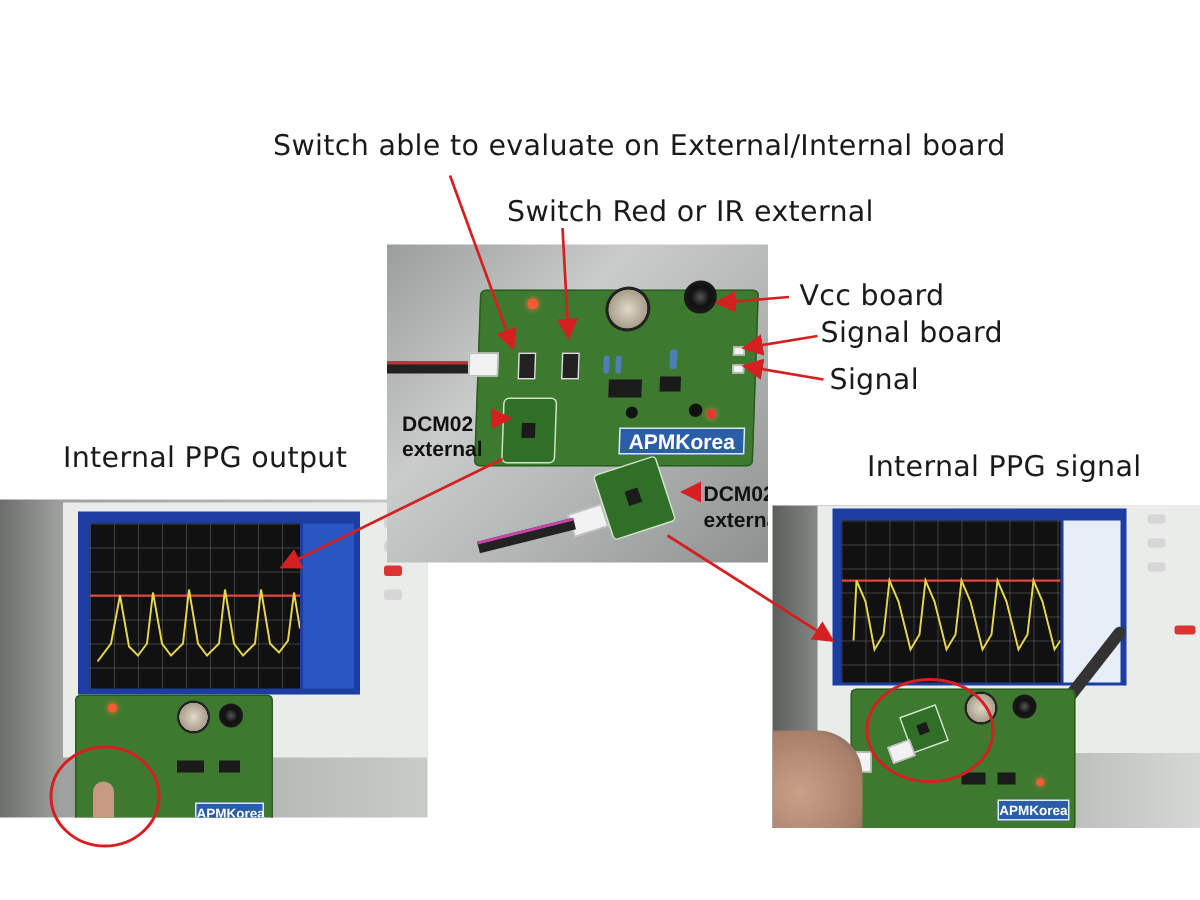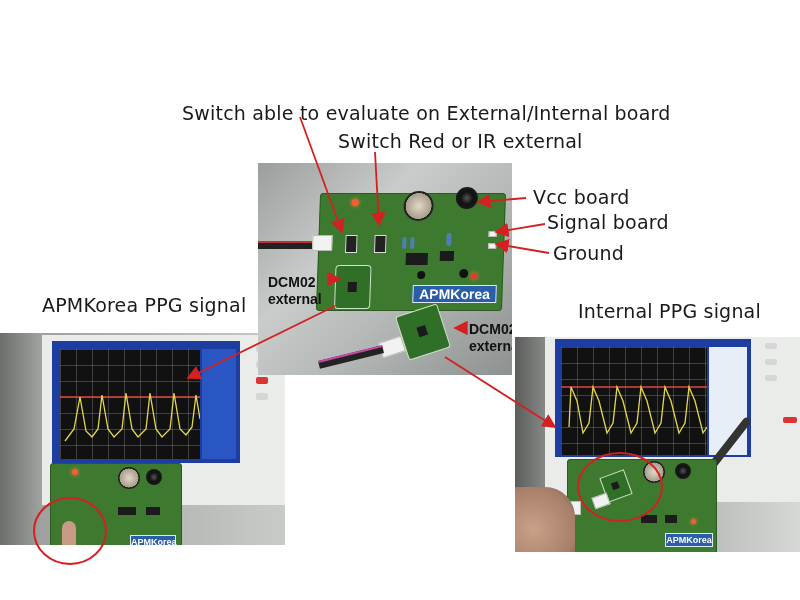--- a/index.html
+++ b/index.html
@@ -23,26 +23,26 @@
   
   .scope-body{position:absolute;background:#e9ece9;}
   .scope-screen{position:absolute;background:#1d3da0;}
   .scope-grid{position:absolute;background-color:#111;background-image:linear-gradient(rgba(200,200,200,0.25) 1px,transparent 1px),linear-gradient(90deg,rgba(200,200,200,0.25) 1px,transparent 1px);background-size:16px 16px;}
   .scope-side{position:absolute;background:#2a56c4;}
   .scope-btn{position:absolute;background:#d6d6d6;border-radius:2px;}
 </style>
 </head>
 <body>
 
-<div class="label" style="left:182px;top:86px;margin-top:16px;">Switch able to evaluate on External/Internal board</div>
+<div class="label" style="left:182px;top:86px;">Switch able to evaluate on External/Internal board</div>
 <div class="label" style="left:338px;top:130px;">Switch Red or IR external</div>
 <div class="label" style="left:533px;top:186px;">Vcc board</div>
 <div class="label" style="left:547px;top:211px;">Signal board</div>
-<div class="label" style="left:553px;top:242px;">Ground</div>
-<div class="label" style="left:42px;top:294px;">APMKorea PPG signal</div>
+<div class="label" style="left:553px;top:242px;">Signal</div>
+<div class="label" style="left:42px;top:294px;">Internal PPG output</div>
 <div class="label" style="left:578px;top:300px;">Internal PPG signal</div>
 
 <div class="photo" style="left:0;top:333px;width:285px;height:212px;background:linear-gradient(90deg,#6b6e6b 0%,#9ea19e 14%,#c9cbc8 100%);">
   <div class="scope-body" style="left:42px;top:2px;width:243px;height:170px;"></div>
   <div class="scope-screen" style="left:52px;top:8px;width:188px;height:122px;">
     <div class="scope-grid" style="left:8px;top:8px;width:140px;height:110px;"></div>
     <div class="scope-side" style="left:150px;top:8px;width:34px;height:110px;"></div>
     <svg style="position:absolute;left:8px;top:8px;" width="140" height="110">
       <line x1="0" y1="48" x2="140" y2="48" stroke="#e0463a" stroke-width="1.5"></line>
       <polyline fill="none" stroke="#e6d84a" stroke-width="1.3" points="5,92 14,80 20,48 26,82 32,88 38,80 42,46 48,80 54,88 62,80 66,44 72,80 78,88 86,80 90,44 96,80 102,88 110,80 114,44 120,80 126,86 132,78 136,46 140,70"></polyline>

